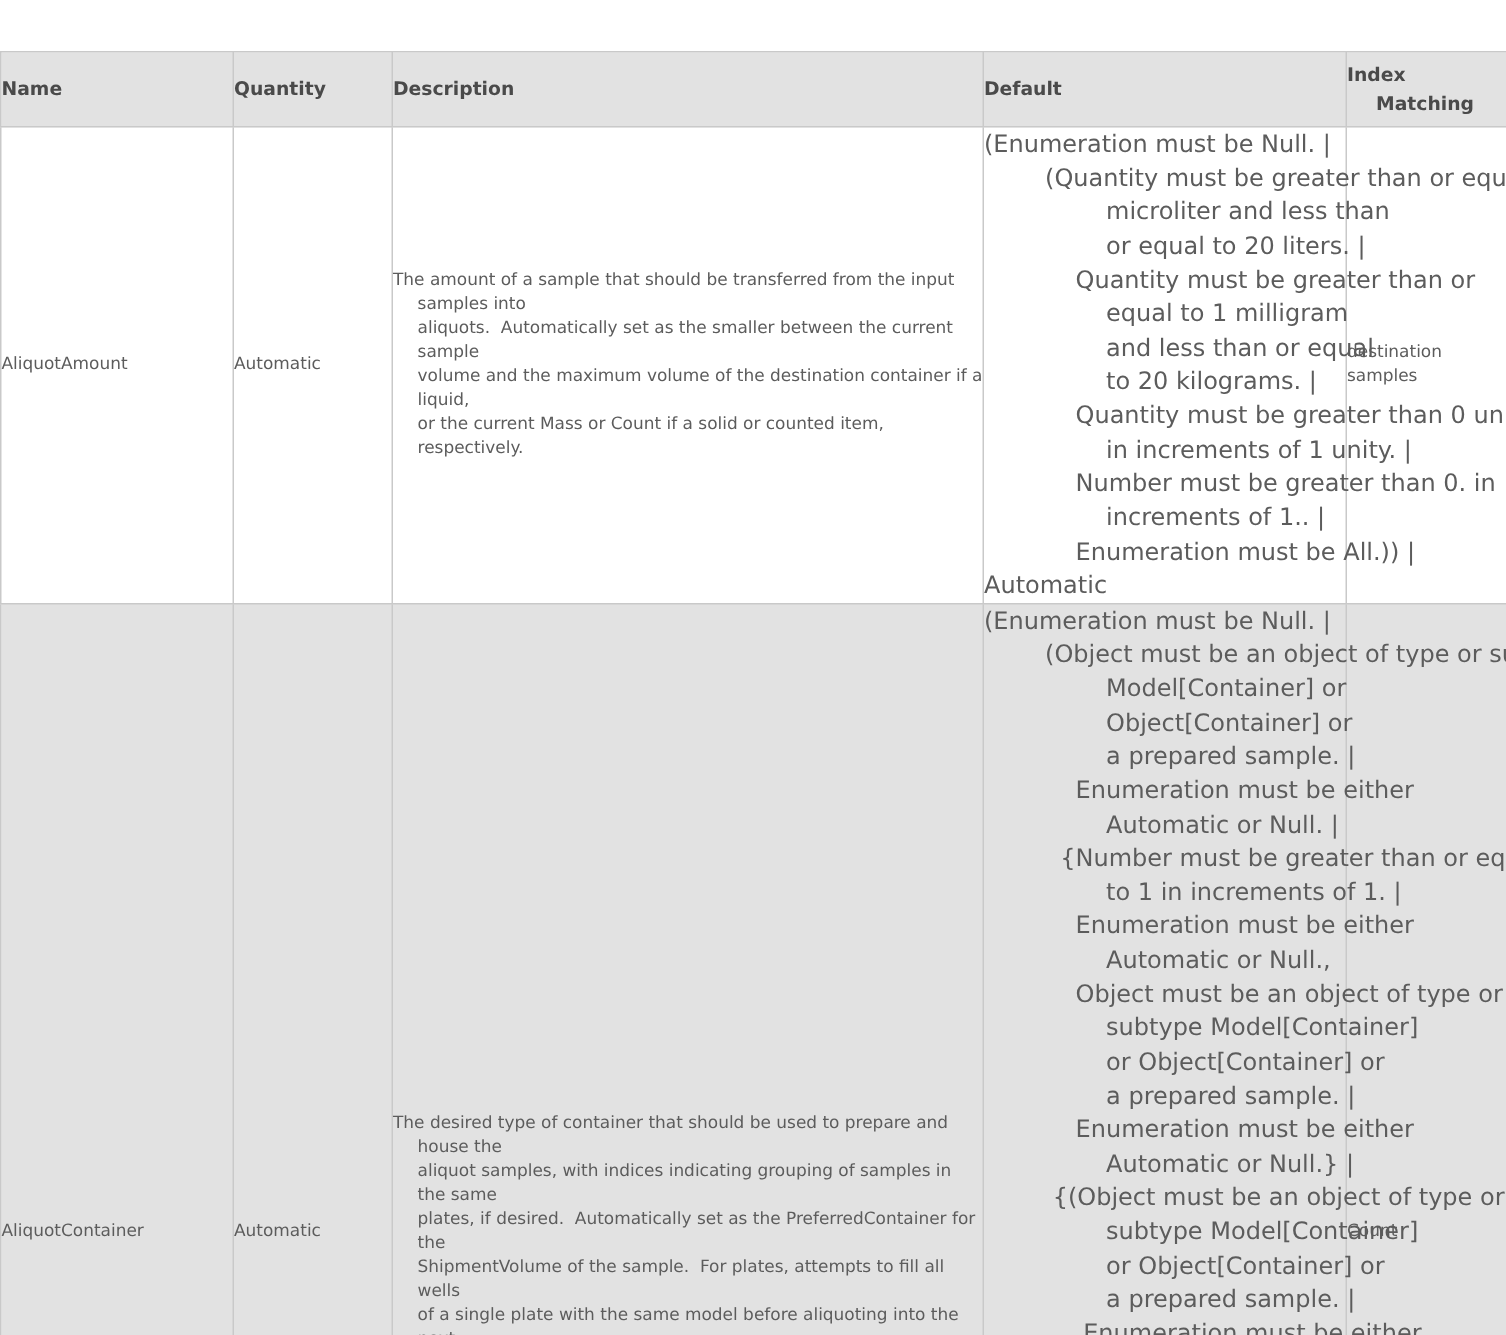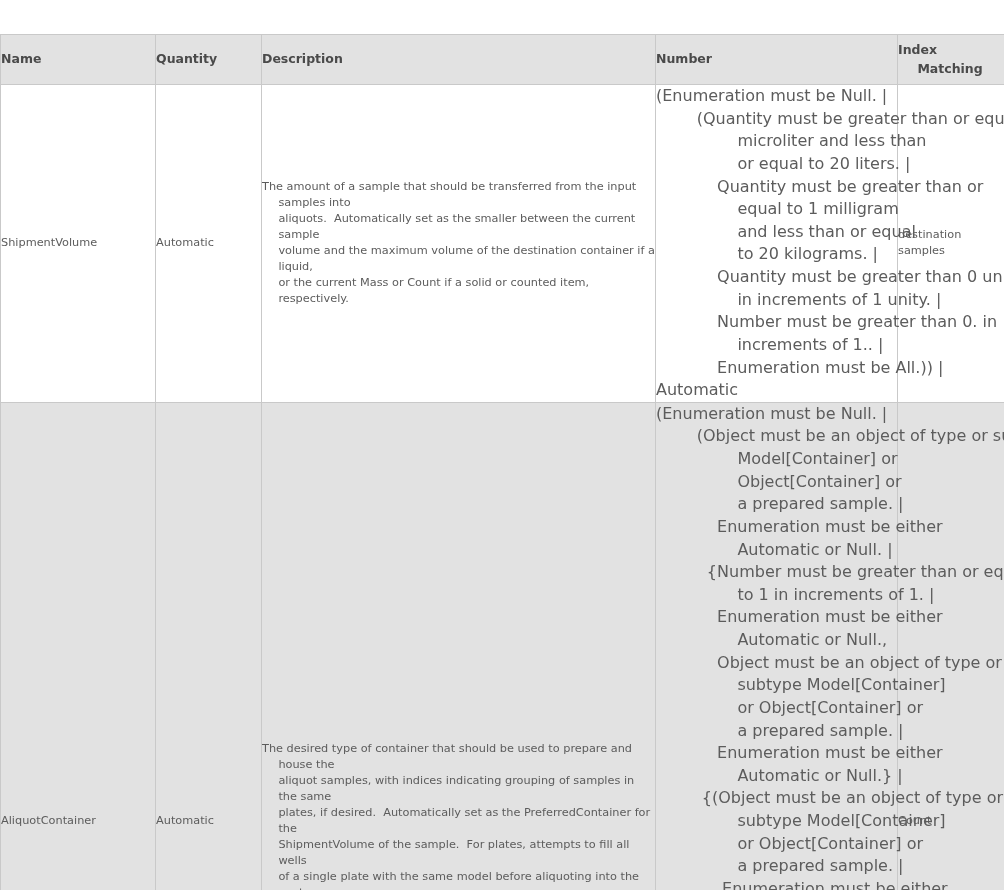--- a/index.html
+++ b/index.html
@@ -109,31 +109,31 @@
       <th>
         <span class="hdr">Name</span>
       </th>
       <th>
         <span class="hdr">Quantity</span>
       </th>
       <th>
         <span class="hdr">Description</span>
       </th>
       <th>
-        <span class="hdr">Number</span>
+        <span class="hdr">Default</span>
       </th>
       <th>
         <span class="hdr">Index
 Matching</span>
       </th>
     </tr>
   </thead>
   <tbody>
     <tr class="row-odd">
-      <td class="cell-name">ShipmentVolume</td>
+      <td class="cell-name">AliquotAmount</td>
       <td class="cell-default">Automatic</td>
       <td class="cell-desc">
         <span class="desc-text">The amount of a sample that should be transferred from the input samples into
 aliquots.  Automatically set as the smaller between the current sample
 volume and the maximum volume of the destination container if a liquid,
 or the current Mass or Count if a solid or counted item, respectively.</span>
       </td>
       <td class="cell-pattern">
         <span class="pattern-text">(Enumeration must be Null. |
         (Quantity must be greater than or equal to 1

